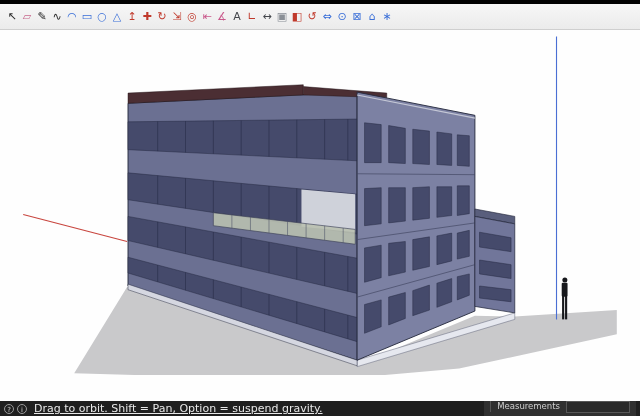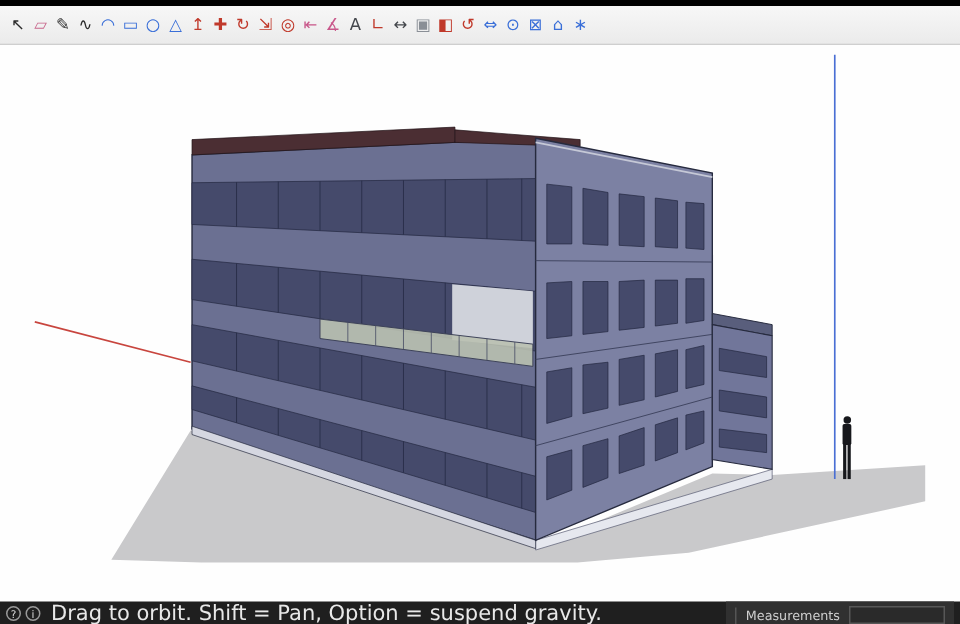--- a/index.html
+++ b/index.html
@@ -45,22 +45,22 @@
   
   .statusbar{
     position:absolute;left:0;top:401px;width:640px;height:15px;background:#1f1f1f;
     display:flex;align-items:center;padding:0 4px;box-sizing:border-box;color:#e8e8e8;
   }
   .status-icon{
     width:10px;height:10px;border:1px solid #9a9a9a;border-radius:50%;
     font-size:7px;line-height:10px;text-align:center;color:#d8d8d8;margin-right:3px;
     box-sizing:border-box;flex:0 0 auto;
   }
-  .status-hint{font-size:14px;margin-left:4px;white-space:nowrap;}
-  .status-right{margin-left:auto;display:flex;align-items:flex-end;gap:6px;background:#303030;height:15px;padding:0 6px;}
+  .status-hint{font-size:11px;margin-left:4px;white-space:nowrap;text-decoration:underline;}
+  .status-right{margin-left:auto;display:flex;align-items:flex-start;gap:6px;background:#303030;height:15px;padding:0 6px;}
   .status-right .vdiv{width:1px;height:11px;background:#555;}
   .measure-label{font-size:8.5px;color:#cfcfcf;}
   .measure-input{
     width:58px;height:10px;background:#2a2a2a;border:1px solid #575757;
     color:#eee;font-size:8px;padding:0 2px;
   }
 </style>
 </head>
 <body>
 

